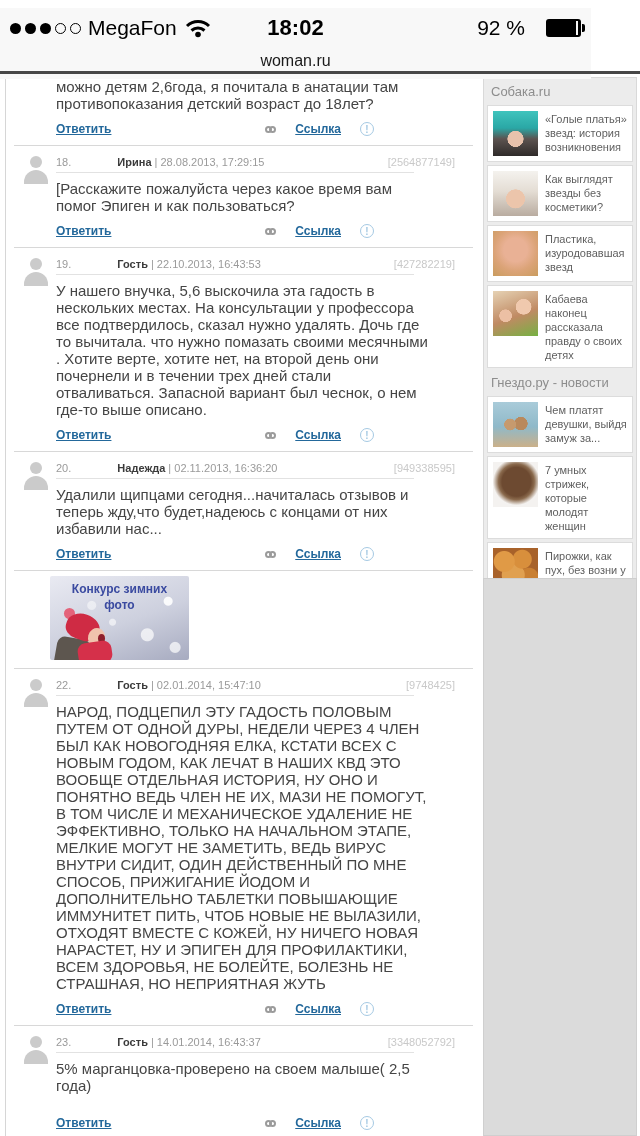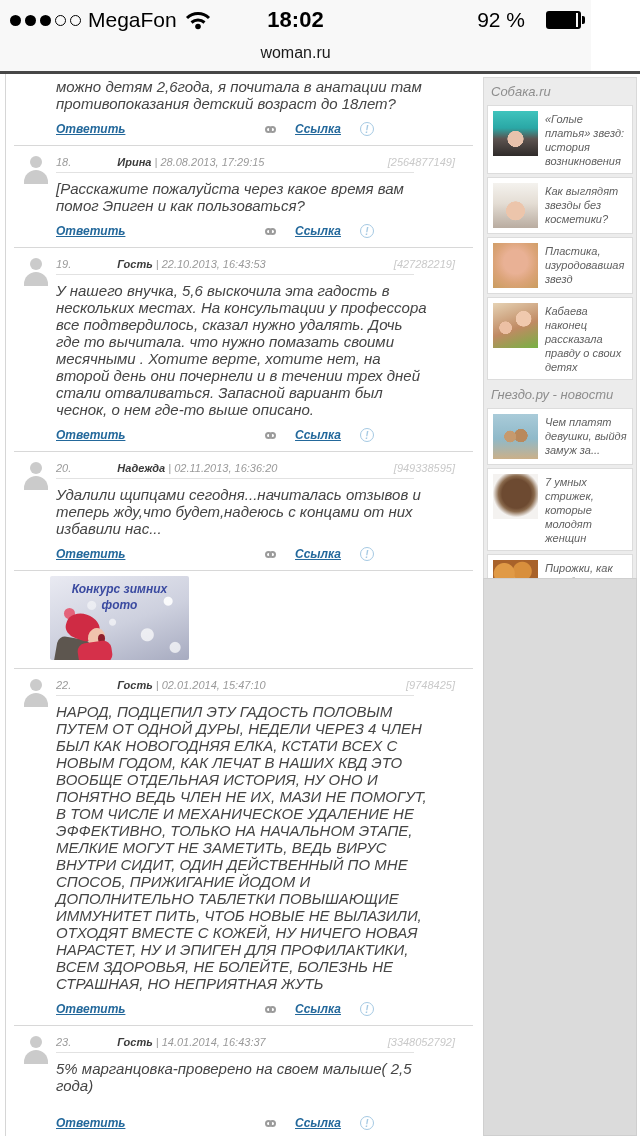--- a/index.html
+++ b/index.html
@@ -4,38 +4,38 @@
 <style>
   html,body { margin:0; padding:0; background:#555; }
   * { box-sizing:border-box; }
   .screen {
     position:relative; width:640px; height:1136px; margin:0 auto;
     background:#fff; overflow:hidden;
     font-family:"Liberation Sans", sans-serif;
     -webkit-font-smoothing:antialiased;
   }
   
-  .chrome { position:absolute; top:0; left:0; width:591px; height:71px; background:#f8f8f8; z-index:5; }
+  .chrome { position:absolute; top:8px; left:0; width:591px; height:71px; background:#f8f8f8; z-index:5; }
   .statusbar { position:relative; height:40px; display:flex; align-items:center; padding:0 10px; font-size:21px; color:#000; }
   .sig-dots { display:flex; align-items:center; gap:4px; margin-right:7px; }
   .dot { width:11px; height:11px; border-radius:50%; }
   .dot.on { background:#000; }
   .dot.off { background:transparent; border:1.5px solid #000; }
   .carrier { margin-right:8px; }
   .wifi { width:26px; height:20px; }
   .sb-time { position:absolute; left:0; right:0; text-align:center; font-weight:bold; font-size:22px; }
   .sb-right { margin-left:auto; display:flex; align-items:center; gap:21px; }
   .battery { position:relative; width:35px; height:18px; background:#000; border-radius:3px; }
   .battery::before { content:""; position:absolute; right:3px; top:2px; bottom:2px; width:2px; background:#f8f8f8; }
   .battery::after { content:""; position:absolute; right:-4px; top:5px; width:3px; height:8px; background:#000; border-radius:0 2px 2px 0; }
   .titlebar { text-align:center; font-size:16px; color:#1a1a1a; height:30px; line-height:26px; }
   .darkline { position:absolute; top:71px; left:0; width:640px; height:3px; background:#474747; z-index:6; }
 
   
-  .webpage { position:absolute; top:74px; left:0; width:640px; height:784px; background:#fff;font-style:italic; }
+  .webpage { position:absolute; top:74px; left:0; width:640px; height:784px; background:#fff; }
   .main-col { position:absolute; left:5px; top:0; width:474px; border-left:1px solid #d6d6d6; background:#fff; }
 
   .comment { position:relative; padding:4px 53px 0 50px; }
   .comment-sep { border-bottom:1px solid #d8d8d8; margin:0 6px 0 8px; }
   .avatar { position:absolute; left:18px; top:10px; width:24px; height:28px; overflow:hidden; }
   .av-head { width:12px; height:12px; border-radius:50%; background:#cbcbcb; margin:0 auto; }
   .av-body { width:24px; height:14px; border-radius:12px 12px 0 0; background:#cbcbcb; margin-top:2px; }
   .c-head { position:relative; font-size:11px; color:#9a9a9a; padding:6px 0 4px; border-bottom:1px solid #e2e2e2; margin-bottom:7px; margin-right:12px; }
   .c-num { margin-right:7px; }
   .c-name { font-weight:bold; color:#3b3b3b;margin-left:36px; }

